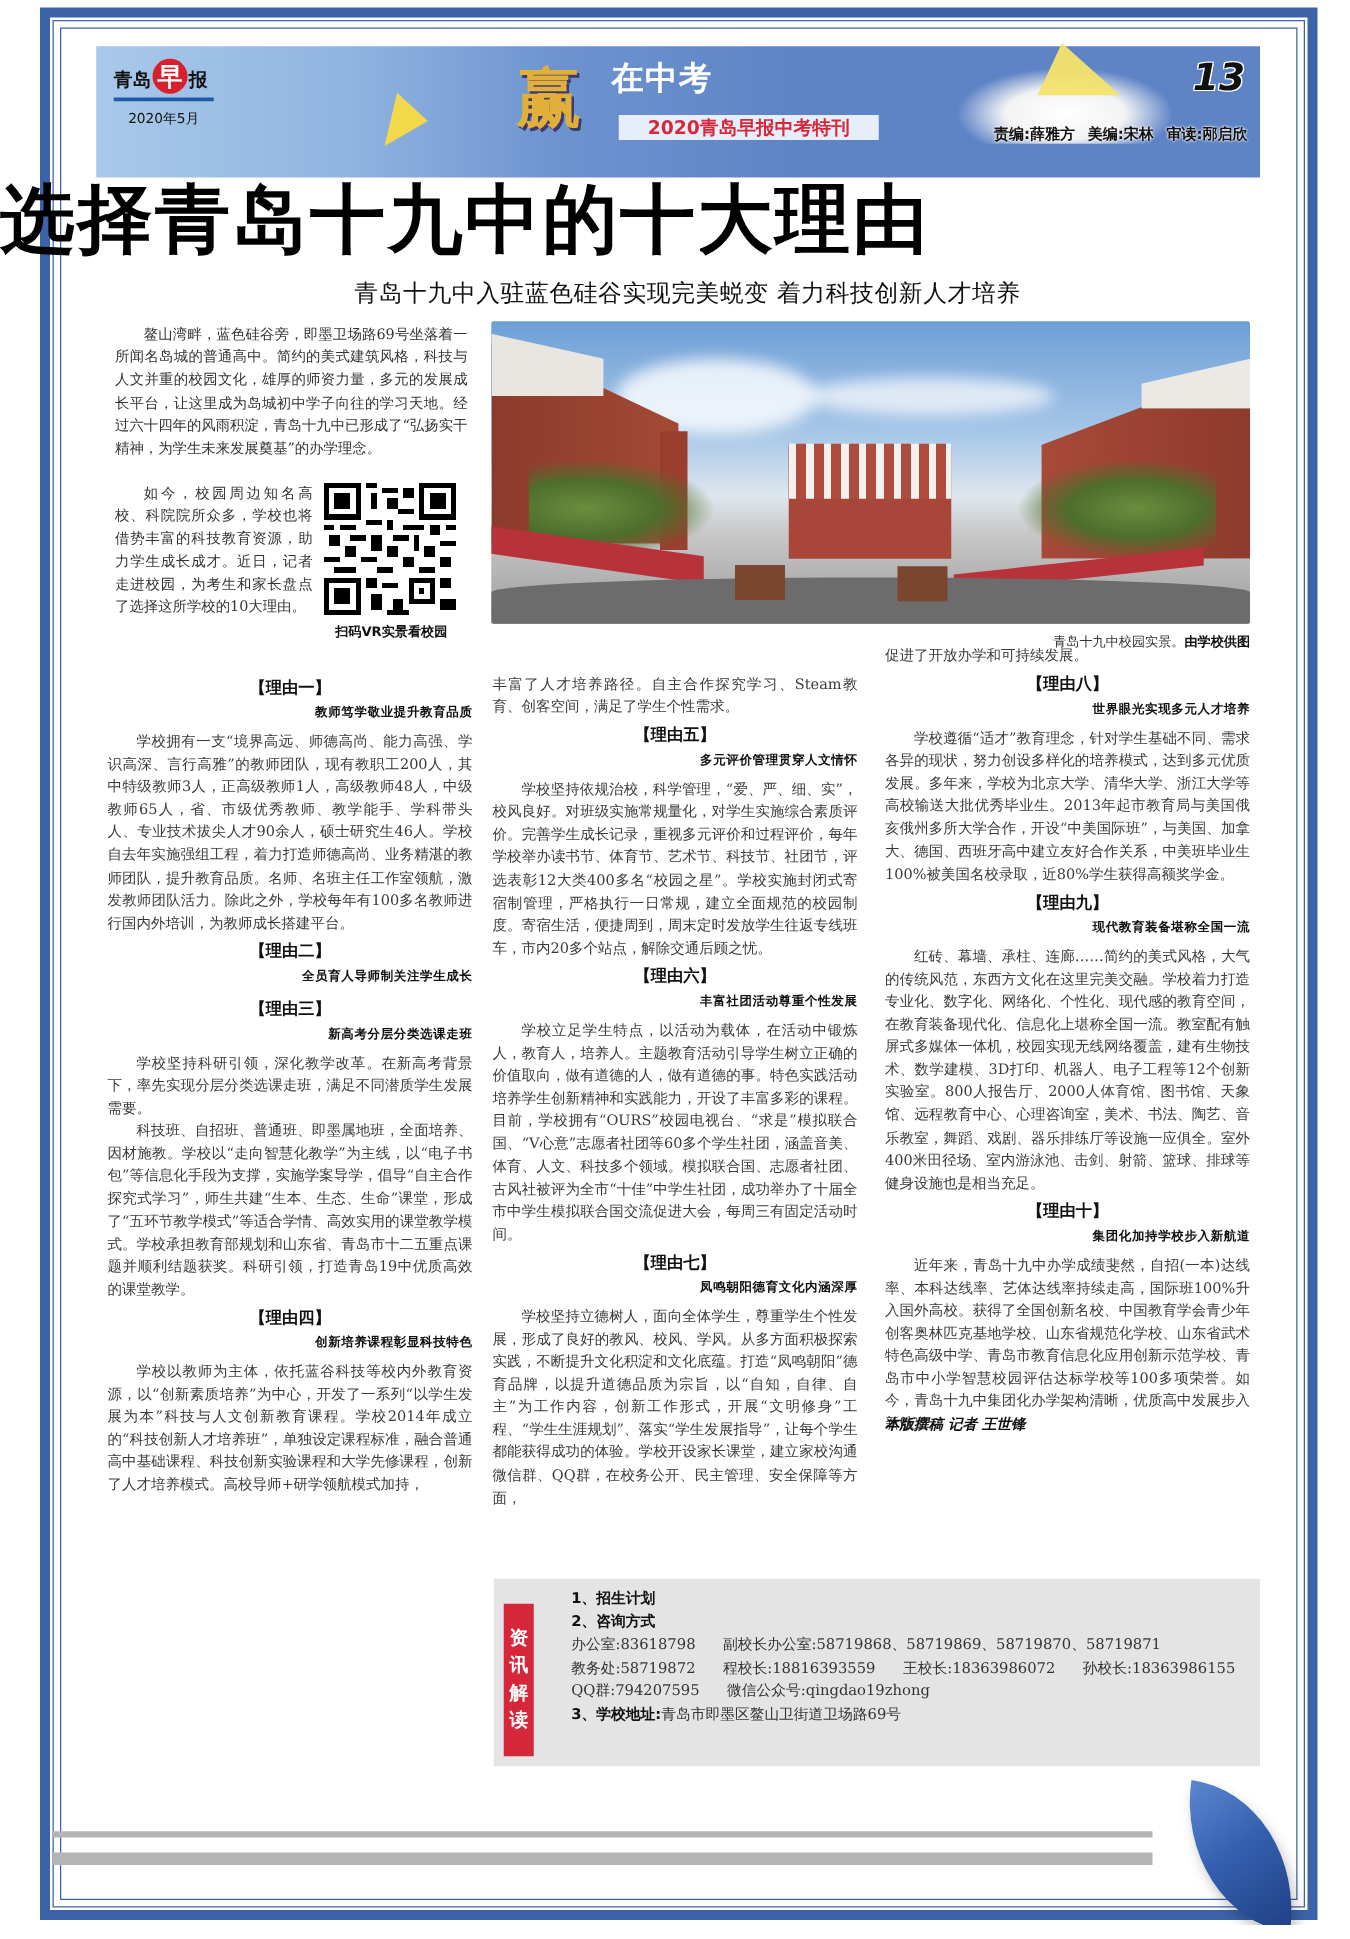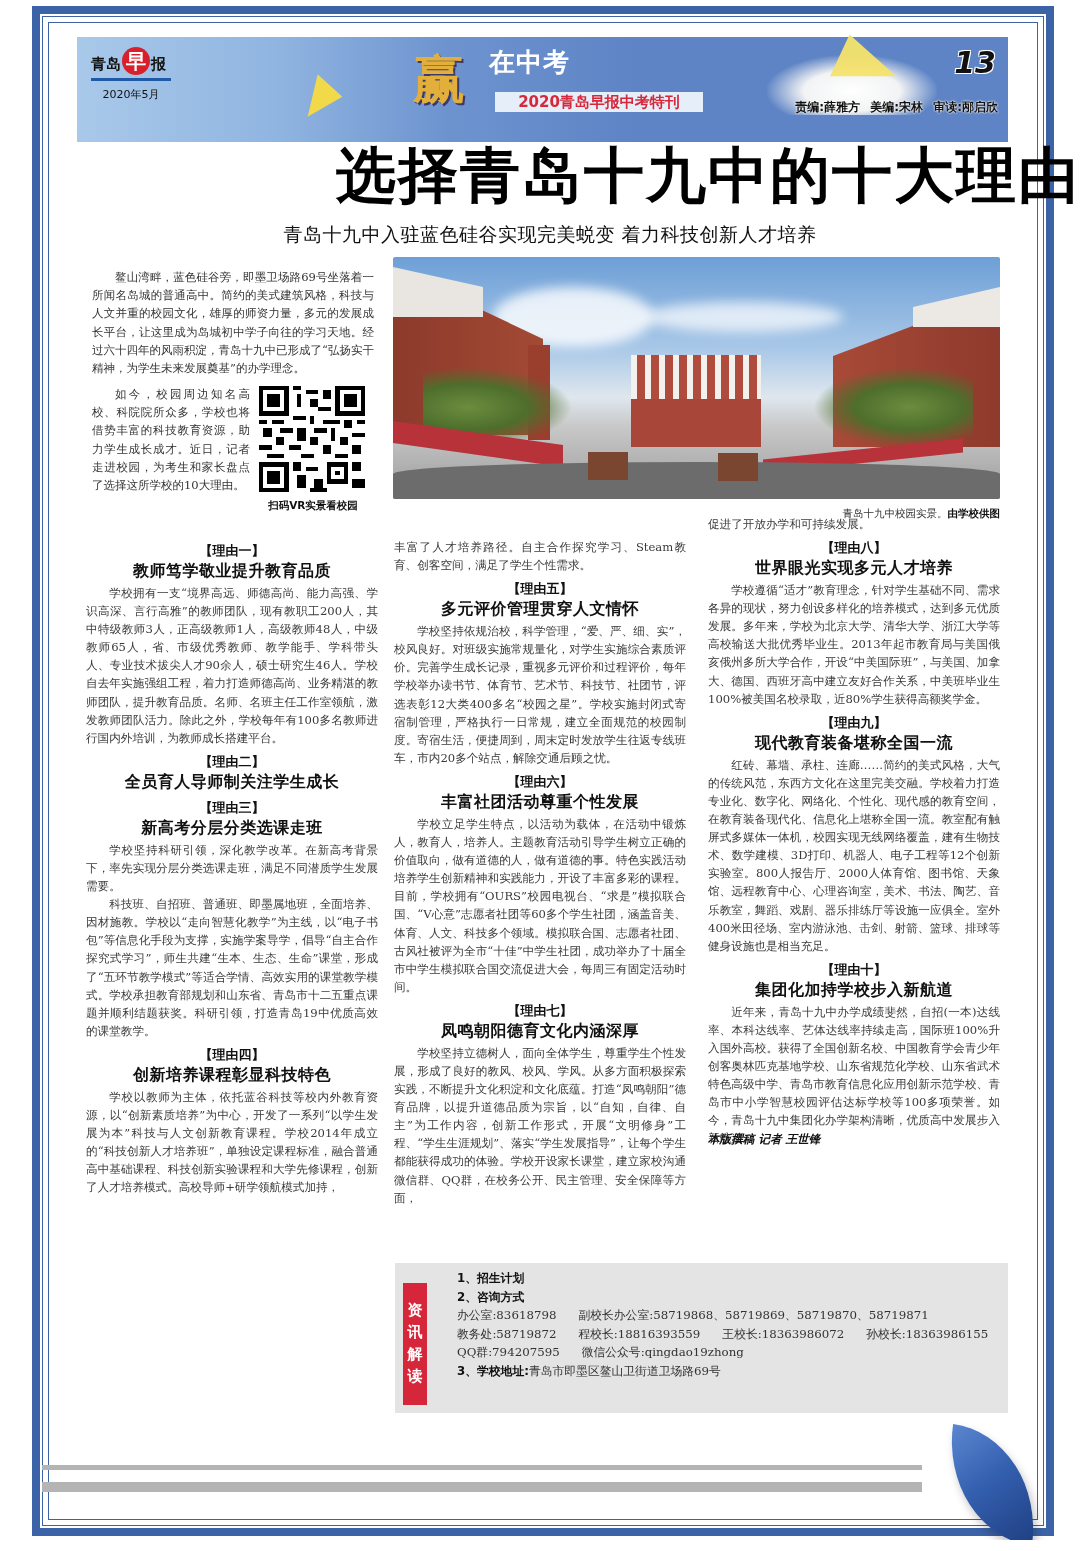--- a/index.html
+++ b/index.html
@@ -81,32 +81,32 @@
     color: #111; text-shadow: 1px 1px 0 #fff, -1px -1px 0 #fff, 1px -1px 0 #fff, -1px 1px 0 #fff;
   }
   .credits {
     position: absolute; right: 10px; top: 62px; font-size: 12px; color: #111; font-weight: bold;
     text-shadow: 0 0 2px #fff, 0 0 2px #fff;
   }
   .credits span { margin-left: 6px; }
 
   
   .main-title {
-    position: absolute; left: 0; width: 1080px; top: 136px; text-align: right;
+    position: absolute; left: 0; width: 1080px; top: 136px; text-align: left;
     font-size: 60px; font-weight: 900; color: #000; letter-spacing: 2px;
     font-family: "DejaVu Sans", sans-serif;
   }
   .subtitle {
     position: absolute; left: 0; width: 1100px; top: 222px; text-align: center;
     font-size: 19px; color: #111; letter-spacing: 0.5px;
   }
 
   
   .intro {
-    position: absolute; left: 92px; top: 268px; width: 282px; font-size: 11.5px; line-height: 18.2px;
+    position: absolute; left: 92px; top: 258px; width: 282px; font-size: 11.5px; line-height: 18.2px;
     color: #333; text-align: justify; font-family: "DejaVu Serif", serif;
   }
   .intro p { text-indent: 2em; }
   .intro2 {
     position: absolute; left: 92px; top: 385px; width: 158px; font-size: 11.5px; line-height: 18.2px;
     color: #333; text-align: justify; text-indent: 2em; font-family: "DejaVu Serif", serif;
   }
   .qr {
     position: absolute; left: 259px; top: 386px; width: 106px; height: 106px; background: #fff;
   }
@@ -140,21 +140,21 @@
   .photo-caption {
     position: absolute; right: 80px; top: 507px; font-size: 10.5px; color: #333;
   }
   .photo-caption b { color: #111; }
 
   
   .col { position: absolute; width: 292px; font-size: 11.6px; line-height: 18.1px; color: #3a3a3a; text-align: justify; font-family: "DejaVu Serif", serif; }
   .col p { text-indent: 2em; }
   .col p.noindent { text-indent: 0; }
   .reason-tag { text-align: center; font-size: 13px; font-weight: bold; color: #111; margin-top: 6px; line-height: 18px; font-family: "DejaVu Sans", sans-serif; }
-  .reason-title { text-align: center; font-size: 16px; font-weight: bold; color: #111; line-height: 22px; margin-bottom: 2px; font-family: "DejaVu Sans", sans-serif; letter-spacing: 0.5px; }
+  .reason-title { text-align: right; font-size: 10px; font-weight: bold; color: #111; line-height: 22px; margin-bottom: 2px; font-family: "DejaVu Sans", sans-serif; letter-spacing: 0.5px; }
   .byline { text-align: left; font-weight: bold; color: #111; font-family: "DejaVu Sans", sans-serif; margin-top: -18px; font-style: italic; }
 
   
   .infobox {
     position: absolute; left: 395px; top: 1263px; width: 613px; height: 150px; background: #e4e4e4;
   }
   .info-label {
     position: absolute; left: 8px; top: 20px; width: 24px; height: 122px; background: #d6263a;
     color: #fff; font-size: 15px; line-height: 22px; text-align: center; padding-top: 16px; font-weight: bold;
     font-family: "DejaVu Sans", sans-serif;

